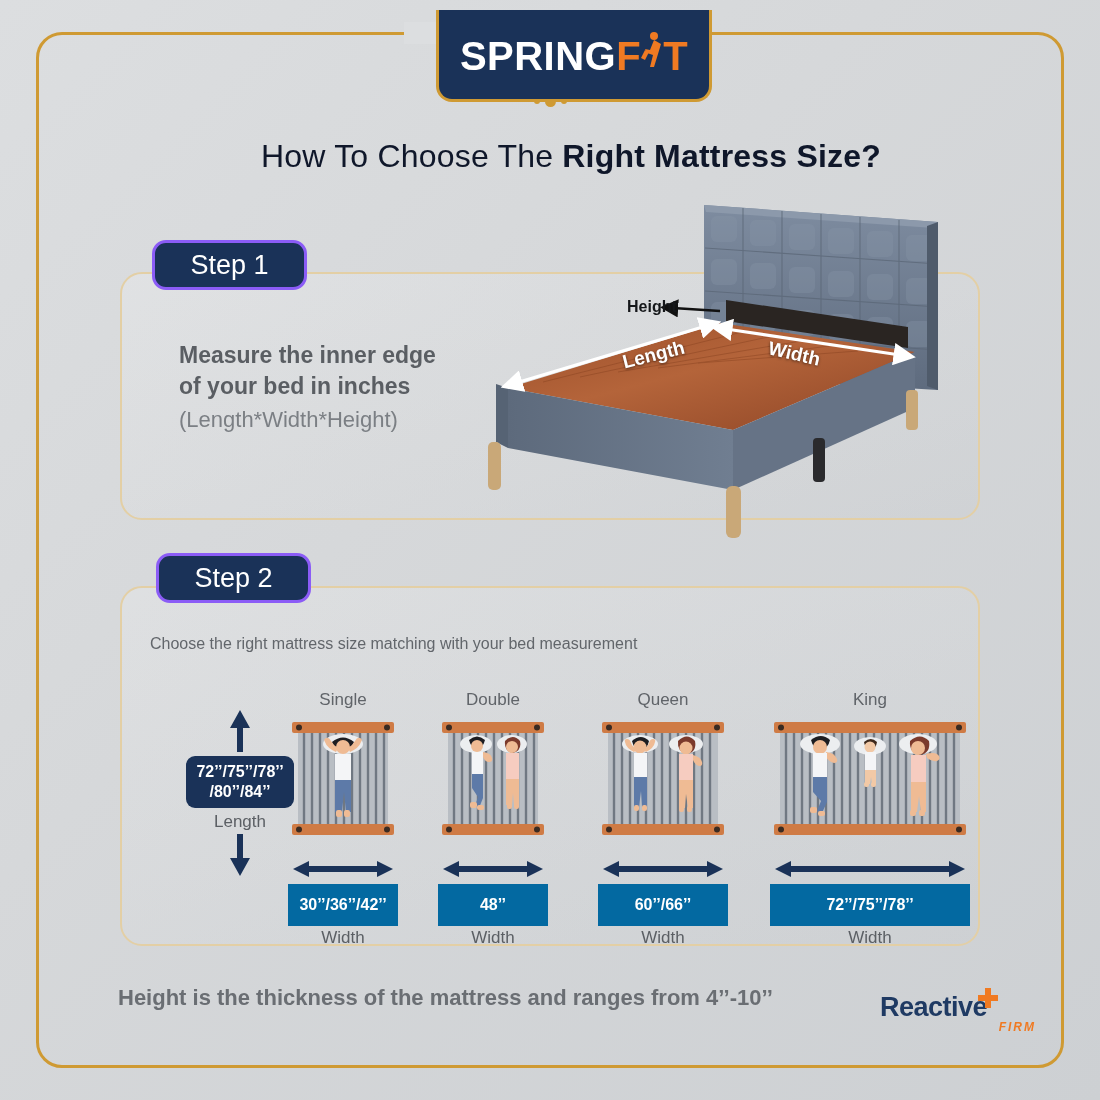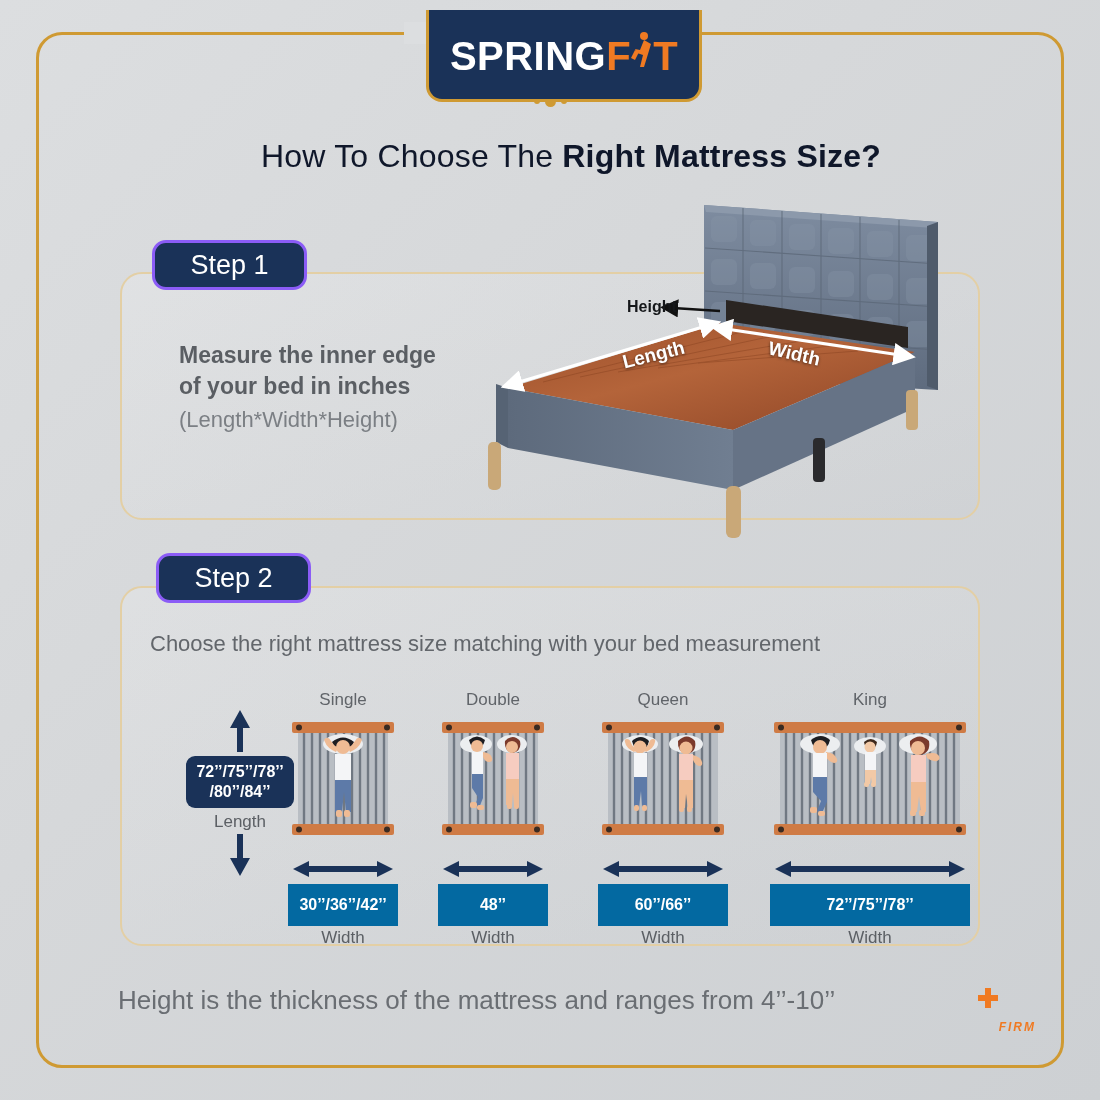--- a/index.html
+++ b/index.html
@@ -28,21 +28,21 @@
     position: absolute; left: 506px; top: 94px; width: 88px; height: 14px;
     display: flex; align-items: center; justify-content: center; gap: 5px;
   }
   .frame-dots i { display:block; background:#cf9a33; border-radius:50%; }
   .frame-dots i:nth-child(1){ width:6px;height:6px; }
   .frame-dots i:nth-child(2){ width:11px;height:11px; }
   .frame-dots i:nth-child(3){ width:6px;height:6px; }
 
   
   .logo-badge {
-    position: absolute; left: 426px; top: 10px;
+    position: absolute; left: 436px; top: 10px;
     width: 276px; height: 92px;
     background: #1a3258;
     border: 3px solid #cf9a33;
     border-radius: 0 0 16px 16px;
     border-top: none;
     display: flex; align-items: center; justify-content: center;
     z-index: 6;
   }
   .logo-text {
     font-size: 40px; font-weight: bold; letter-spacing: 0.5px;
@@ -100,21 +100,21 @@
   .lab-length, .lab-width {
     position: absolute; color: #ffffff; font-size: 19px; font-weight: bold;
     text-shadow: 0 1px 3px rgba(0,0,0,.55);
     z-index: 4;
   }
   .lab-length { left: 622px; top: 344px; transform: rotate(-14deg); }
   .lab-width  { left: 768px; top: 343px; transform: rotate(13deg); }
 
   
   .s2-text { position: absolute; left: 150px; top: 628px; width: 760px;
-             font-size: 22px; color: #62666b; line-height: 31px; }
+             font-size: 16px; color: #62666b; line-height: 31px; }
 
   .size-row { position: absolute; left: 150px; top: 690px; width: 820px; height: 250px; }
 
   .length-col { position: absolute; left: 30px; top: 20px; width: 120px; text-align: center; }
   .arrow-v { width: 100%; display:flex; justify-content:center; }
   .len-badge {
     background: #1a3258; color:#fff; border-radius: 9px;
     font-size: 16px; font-weight: bold; line-height: 20px;
     padding: 6px 7px; margin: 4px auto; width: 108px;
   }
@@ -127,21 +127,21 @@
   .w-arrow { margin-top: 12px; display:flex; justify-content:center; }
   .w-badge {
     background: #0369a1; color:#fff; font-size:16px; font-weight:bold;
     padding: 12px 8px; text-align:center; margin: 6px auto 2px; display:block;
   }
   .w-cap { text-align:center; font-size:17px; color:#5b5f64; }
 
   
   .footer-note {
     position: absolute; left: 118px; top: 985px;
-    font-size: 26px; color: #6a6e73; font-weight: 400; text-align: center;
+    font-size: 22px; color: #6a6e73; font-weight: 700; text-align: center;
   }
   .reactive-logo { position: absolute; left: 880px; top: 992px; width: 170px; height: 48px; }
   .r-name { font-size: 27px; font-weight: bold; color: #1f3a63; letter-spacing: -0.5px; position:relative; }
   .r-firm { position:absolute; right: 14px; top: 28px; font-size: 12px; font-weight: bold;
             font-style: italic; color: #f07a22; letter-spacing: 2px; }
   .r-plus { position: absolute; left: 98px; top: -4px; }
 </style>
 </head>
 <body>
 
@@ -547,19 +547,20 @@
       </svg>
     </div>
     <span class="w-badge">72’’/75’’/78’’</span>
     <div class="w-cap">Width</div>
   </div>
 </div>
 
 <div class="footer-note">Height is the thickness of the mattress and ranges from 4’’-10’’</div>
 
 <div class="reactive-logo">
+  <div class="r-name">Reactive</div>
   <span class="r-plus">
     <svg width="20" height="20" viewBox="0 0 20 20">
       <path d="M7 0 h6 v7 h7 v6 h-7 v7 h-6 v-7 h-7 v-6 h7 z" fill="#f07a22"></path>
     </svg>
   </span>
   <span class="r-firm">FIRM</span>
 </div>
 
 </body></html>

